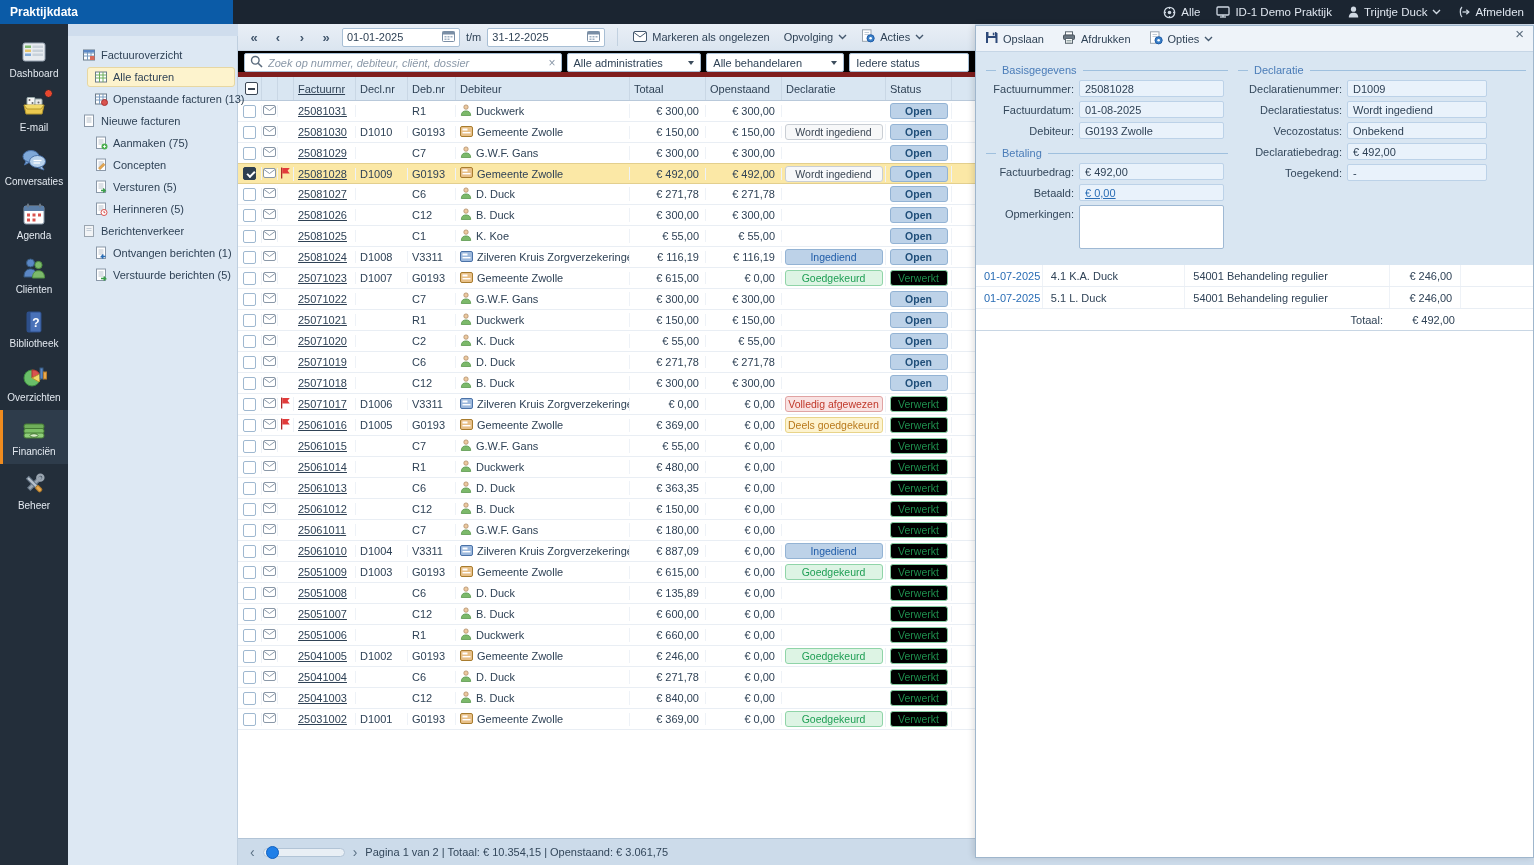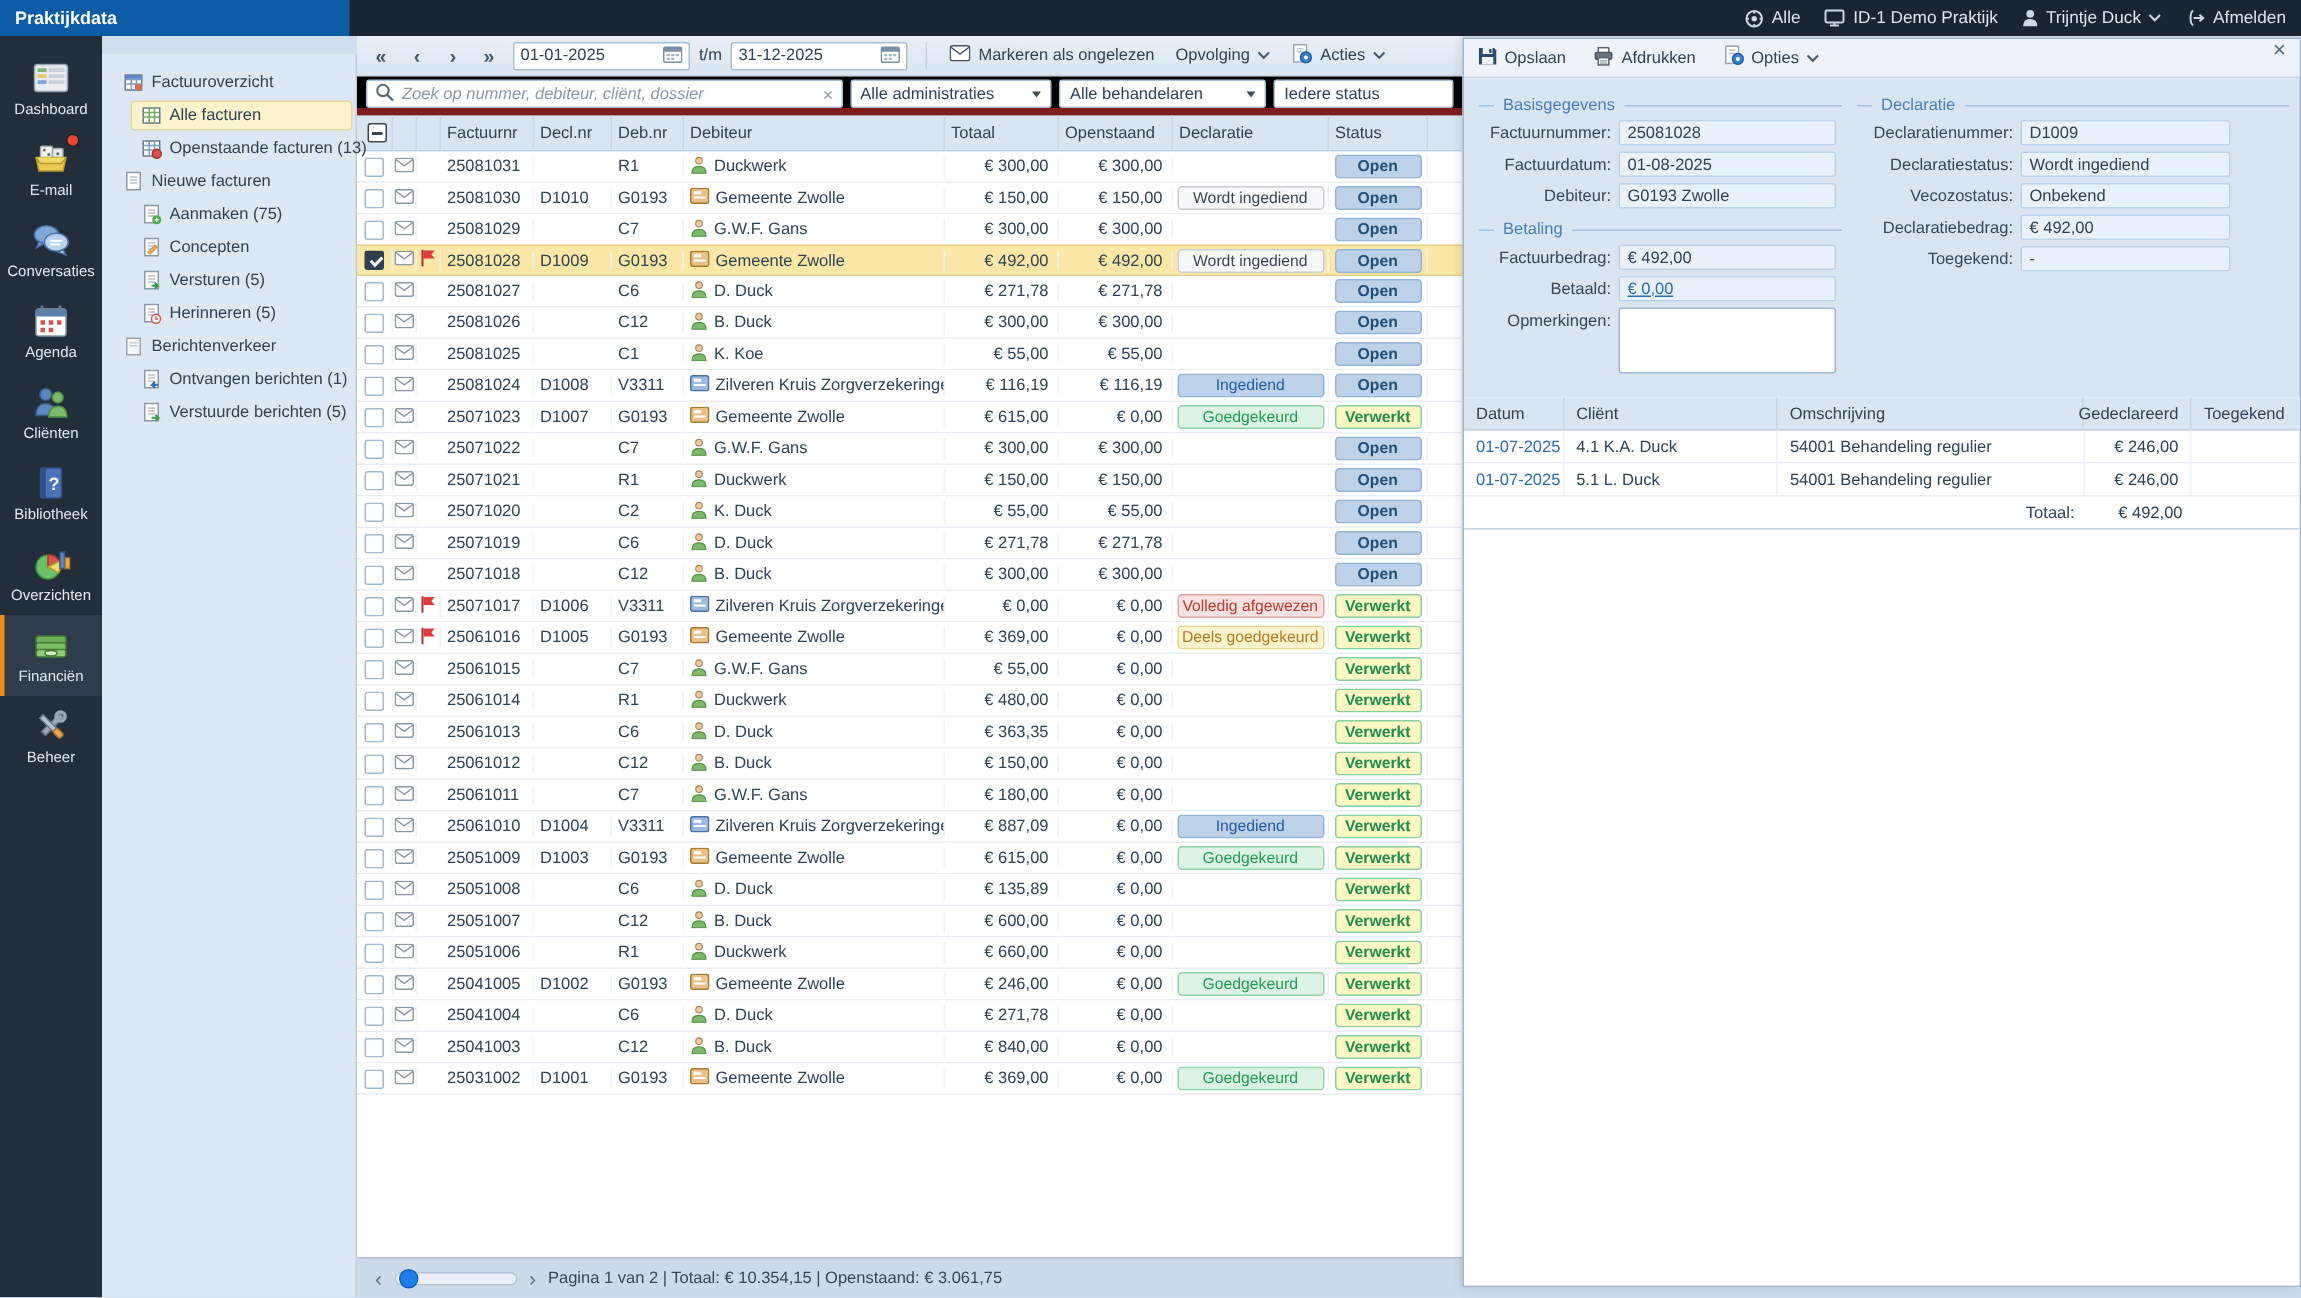--- a/index.html
+++ b/index.html
@@ -50,39 +50,39 @@
 
   
   #thead { height:24px; background:#d9e6f2; border-bottom:1px solid #b9c9da; display:flex; align-items:center; color:#2f4256; }
   .hc { padding-left:4px; height:100%; display:flex; align-items:center; border-right:1px solid #c9d7e5; }
   .hc:last-child { border-right:none; }
   #rows { }
   .row { height:21px; display:flex; align-items:center; border-bottom:1px solid #e9eef4; background:#fff; cursor:pointer; }
   .row.sel { background:#fbe8a6; border-top:1px solid #e3cf8e; border-bottom:1px solid #e3cf8e; height:21px; margin-top:-1px; }
   .cell { display:flex; align-items:center; border-right:1px solid #eef2f7; overflow:hidden; white-space:nowrap; }
   .c-sel{width:24px;justify-content:center;} .c-mail{width:16px;justify-content:center;}
-  .c-flag{width:16px;justify-content:center;} .c-fact{width:62px;padding-left:4px;}
+  .c-flag{width:16px;justify-content:center;} .c-fact{width:62px;padding-left:4px;text-decoration:underline;}
   .c-decl{width:52px;padding-left:4px;} .c-deb{width:48px;padding-left:4px;}
   .c-debit{width:174px;padding-left:4px;gap:4px;} .c-tot{width:76px;justify-content:flex-end;padding-right:6px;}
   .c-open{width:76px;justify-content:flex-end;padding-right:6px;} .c-declar{width:104px;justify-content:center;}
   .c-status{width:66px;justify-content:center;} .c-rest{flex:1;border-right:none;}
   .cb { width:13px; height:13px; background:#fff; border:1px solid #9fb8d0; border-radius:2px; cursor:pointer; }
   .cb.indet { border:1.5px solid #3a4654; position:relative; }
   .cb.indet::after { content:''; position:absolute; left:2px; top:4.5px; width:7px; height:2px; background:#3a4654; }
   .cb.checked { background:#2f3f50; border-color:#2f3f50; position:relative; }
   .cb.checked::after { content:''; position:absolute; left:2.5px; top:2.5px; width:6px; height:3px; border-left:2px solid #fff; border-bottom:2px solid #fff; transform:rotate(-45deg); }
   .badge { display:inline-block; height:16px; line-height:15px; border-radius:3px; border:1px solid; font-size:10.5px; text-align:center; }
   .bd { width:98px; } .bs { width:58px; }
   .badge.neutral { background:#f7f8f9; border-color:#c9ced4; color:#3a4654; }
   .badge.blue    { background:#bdd2e8; border-color:#93b3d4; color:#1f5ca8; }
   .badge.green   { background:#ddf4e4; border-color:#8fd4a8; color:#1e9e54; }
   .badge.red     { background:#f9e2e2; border-color:#e0a3a3; color:#c0392b; }
   .badge.yellow  { background:#fdf3cf; border-color:#e8d48a; color:#b8791b; }
   .badge.st-open     { background:#bdd2e8; border-color:#93b3d4; color:#1f4e79; font-weight:bold; }
-  .badge.st-verwerkt { background:#fef9c3; border-color:#86cfa3; color:#1e8e4d; font-weight:bold; }
+  .badge.st-verwerkt { background:#000000; border-color:#86cfa3; color:#1e8e4d; font-weight:normal; }
 
   
   #bottombar { position:absolute; left:238px; right:0; bottom:0; height:27px; background:#ccdbea; border-top:1px solid #b2c4d6; display:flex; align-items:center; padding-left:12px; gap:8px; z-index:1; color:#33475b; }
   .pg-arrow { color:#5a7084; font-size:14px; cursor:pointer; }
   #slider { position:relative; width:82px; height:9px; background:#e9eff5; border:1px solid #b2c4d6; border-radius:5px; cursor:pointer; }
   #knob { position:absolute; left:2px; top:-3px; width:13px; height:13px; border-radius:50%; background:#1f7fe8; border:1px solid #1060c0; }
 
   
   #panel { position:absolute; left:975px; top:25px; width:559px; height:833px; background:#d9e6f2; border:1px solid #9fb6cc; box-shadow:-2px 0 6px rgba(0,0,0,.12); z-index:6; }
   #panel-toolbar { height:26px; background:#eef3f9; border-bottom:1px solid #c6d6e6; display:flex; padding:0 9px; gap:18px; }
@@ -1601,27 +1601,20 @@
         <div class="frow">
           <span class="flabel">Toegekend:</span>
           <div class="fval">
               <span>-</span>
             </div>
         </div>
       </div>
     </div>
 
     <div id="panel-body">
-      <div id="dt-head">
-        <div class="dhc w-datum">Datum</div>
-        <div class="dhc w-client">Cliënt</div>
-        <div class="dhc w-omschr">Omschrijving</div>
-        <div class="dhc w-gedecl">Gedeclareerd</div>
-        <div class="dhc w-toegek">Toegekend</div>
-      </div>
       <div id="dt-rows">
           <div class="dt-row">
             <div class="dc w-datum">
               <span class="lnk">01-07-2025</span>
             </div>
             <div class="dc w-client">4.1 K.A. Duck</div>
             <div class="dc w-omschr">54001 Behandeling regulier</div>
             <div class="dc w-gedecl">€ 246,00</div>
             <div class="dc w-toegek"></div>
           </div>

